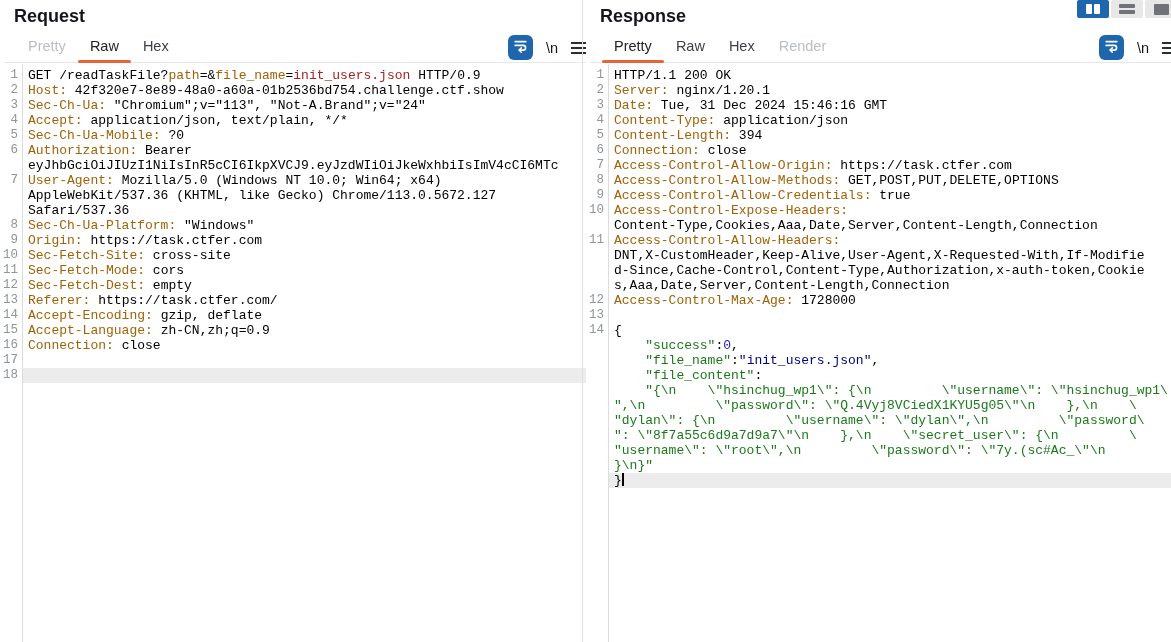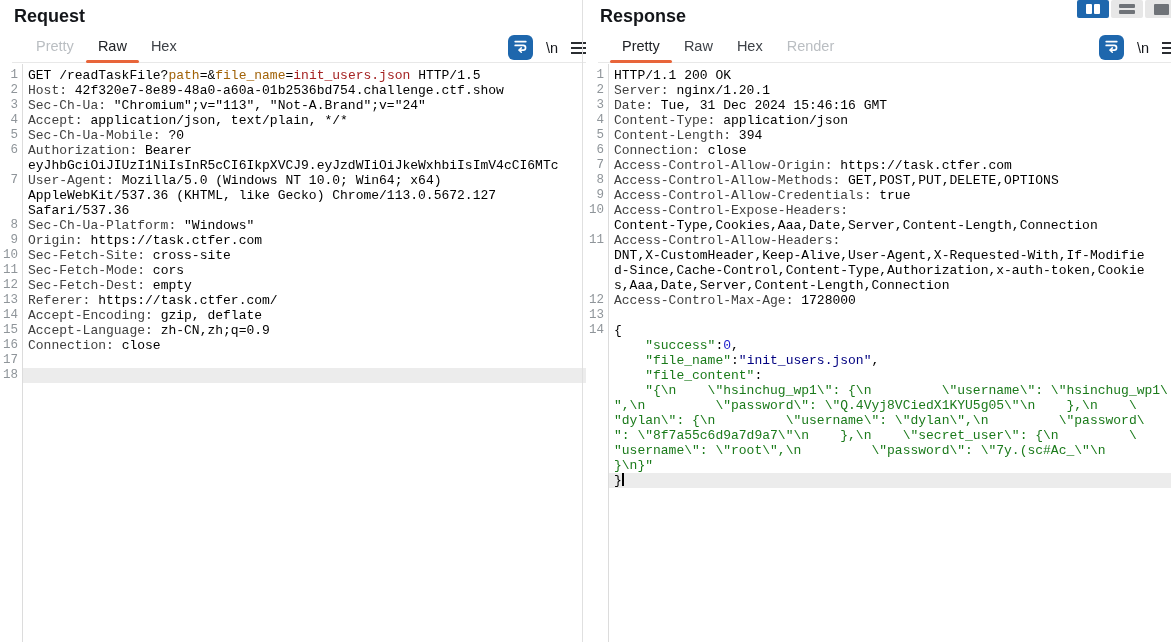--- a/index.html
+++ b/index.html
@@ -4,21 +4,21 @@
 <style>
   html,body{margin:0;padding:0;background:#fff;}
   body{width:1171px;height:642px;position:relative;overflow:hidden;
        font-family:"Liberation Sans",sans-serif;-webkit-font-smoothing:antialiased;}
   .panel{position:absolute;top:0;bottom:0;background:#fff;padding-left:20px;}
   #request-panel{left:0;width:580px;}
   #response-panel{left:586px;width:585px;}
   .vdivider{position:absolute;left:582px;top:0;bottom:0;width:1px;background:#e0e0e0;}
 
   .panel-title{position:absolute;top:6px;left:14px;font-size:18px;font-weight:700;color:#14161a;}
-  .tabbar{position:absolute;top:36px;left:12px;right:0;height:27px;border-bottom:1px solid #e8e8e8;
+  .tabbar{position:absolute;top:36px;left:4px;right:0;height:27px;border-bottom:1px solid #e8e8e8;
           display:flex;align-items:flex-end;padding-left:12px;box-sizing:border-box;}
   .tab{font-size:14.5px;padding:0 12px 8px 12px;position:relative;white-space:nowrap;}
   .tab.normal{color:#3d4147;margin-top:13px;}
   .tab.active{color:#202327;}
   .tab.disabled{color:#babec2;}
   .tab.active::after{content:"";position:absolute;left:0;right:0;bottom:-1px;height:3px;
                      background:#e8653a;border-radius:2px;}
 
   .tools{position:absolute;top:35px;right:14px;display:flex;align-items:center;gap:13px;}
   .wrap-btn{width:25px;height:25px;border-radius:6px;background:#1e67ad;display:flex;
@@ -41,21 +41,21 @@
   #response-panel .editor{right:7px;border-right:1px solid #e3e3e3;}
   .gut-line{position:absolute;left:22px;top:0;bottom:0;width:1px;background:#dcdcdc;}
   .row{display:flex;height:15px;}
   .g{flex:0 0 18px;width:18px;text-align:right;padding-right:4px;color:#8f959a;
      font-size:12.5px;user-select:none;}
   .code{flex:1;margin-left:1px;padding-left:5px;white-space:pre;overflow:hidden;color:#000;}
   .code.hl{background:#ececec;}
   .caret{display:inline-block;width:2px;height:13px;background:#000;vertical-align:-2px;}
 
   .c-p{color:#000;}
-  .c-h{color:#404040;text-align:right;}
+  .c-h{color:#a16207;text-align:right;}
   .c-prm{color:#a16207;}
   .c-val{color:#a52222;}
   .c-k{color:#1a7a1a;}
   .c-g{color:#1a7a1a;}
   .c-s{color:#000080;}
   .c-n{color:#2121cd;}
 </style>
 </head>
 <body>
 
@@ -81,21 +81,21 @@
       <i></i>
         <i></i>
         <i></i>
     </div>
   </div>
   <div class="editor">
     <div class="gut-line"></div>
     <div>
         <div class="row">
           <span class="g">1</span>
-          <span class="code"><span class="c-p">GET /readTaskFile?</span><span class="c-prm">path</span><span class="c-p">=&amp;</span><span class="c-prm">file_name</span><span class="c-p">=</span><span class="c-val">init_users.json</span><span class="c-p"> HTTP/1.5</span></span>
+          <span class="code"><span class="c-p">GET /readTaskFile?</span><span class="c-prm">path</span><span class="c-p">=&amp;</span><span class="c-prm">file_name</span><span class="c-p">=</span><span class="c-val">init_users.json</span><span class="c-p"> HTTP/0.9</span></span>
         </div>
         <div class="row">
           <span class="g">2</span>
           <span class="code"><span class="c-h">Host:</span><span class="c-p"> 42f320e7-8e89-48a0-a60a-01b2536bd754.challenge.ctf.show</span></span>
         </div>
         <div class="row">
           <span class="g">3</span>
           <span class="code"><span class="c-h">Sec-Ch-Ua:</span><span class="c-p"> "Chromium";v="113", "Not-A.Brand";v="24"</span></span>
         </div>
         <div class="row">

